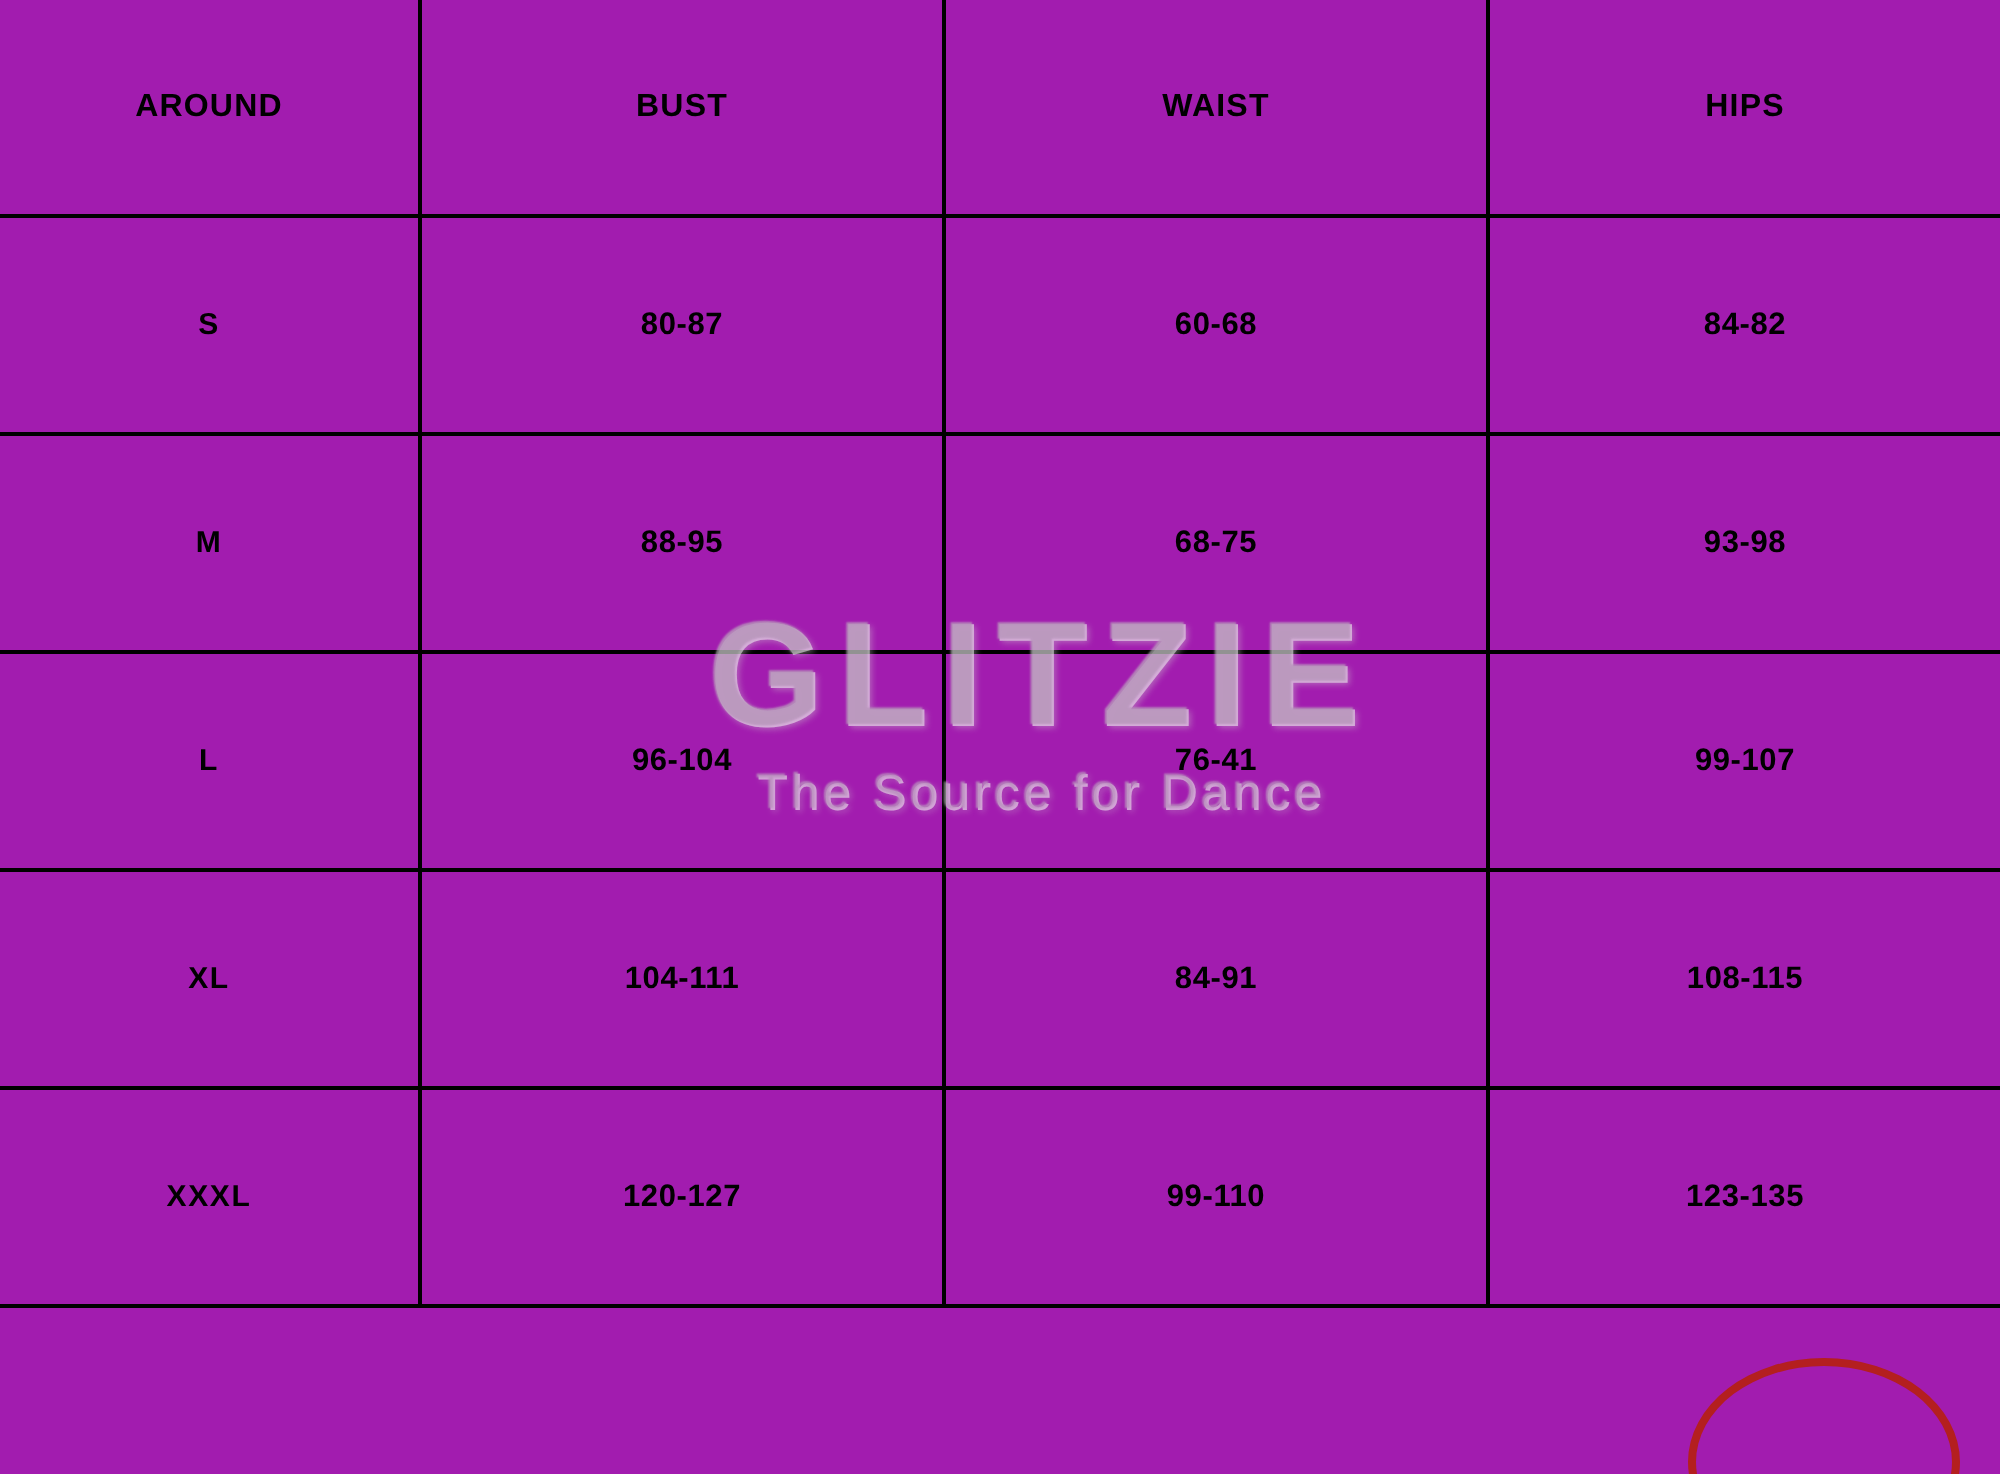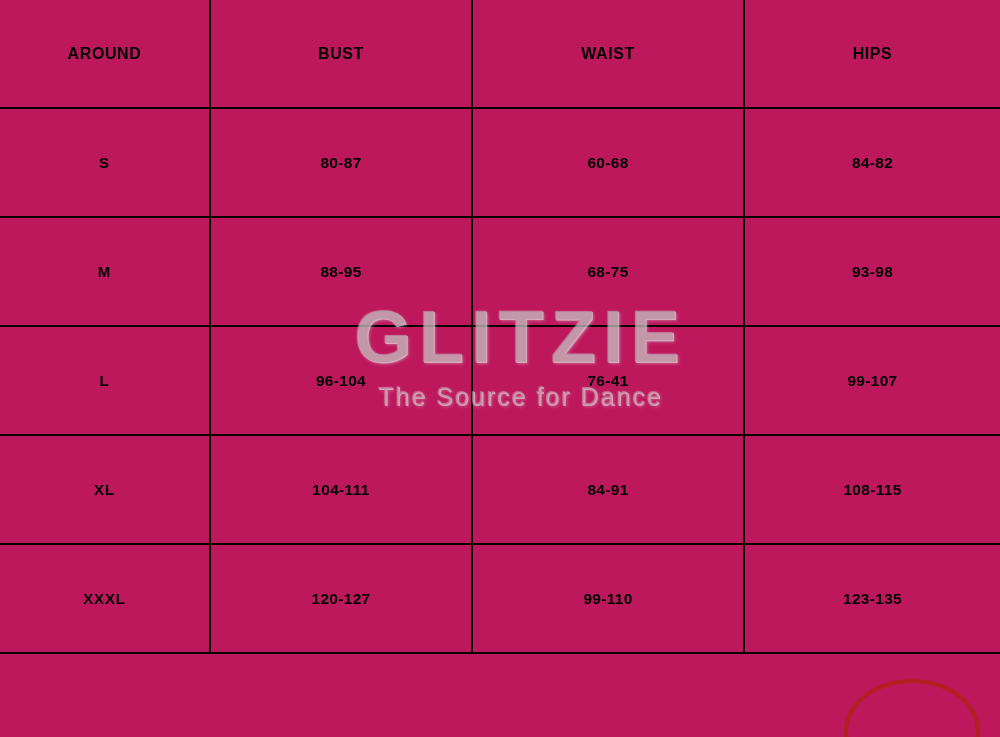--- a/index.html
+++ b/index.html
@@ -12,21 +12,21 @@
     height: 737px;
     font-family: "Liberation Sans", sans-serif;
     overflow: hidden;
     position: relative;
   }
 
   #size-chart-page {
     position: relative;
     width: 1000px;
     height: 737px;
-    background: #be185d;
+    background: #a21caf;
   }
 
   table.size-table {
     border-collapse: collapse;
     width: 1000px;
     table-layout: fixed;
     position: relative;
     z-index: 2;
   }
 

